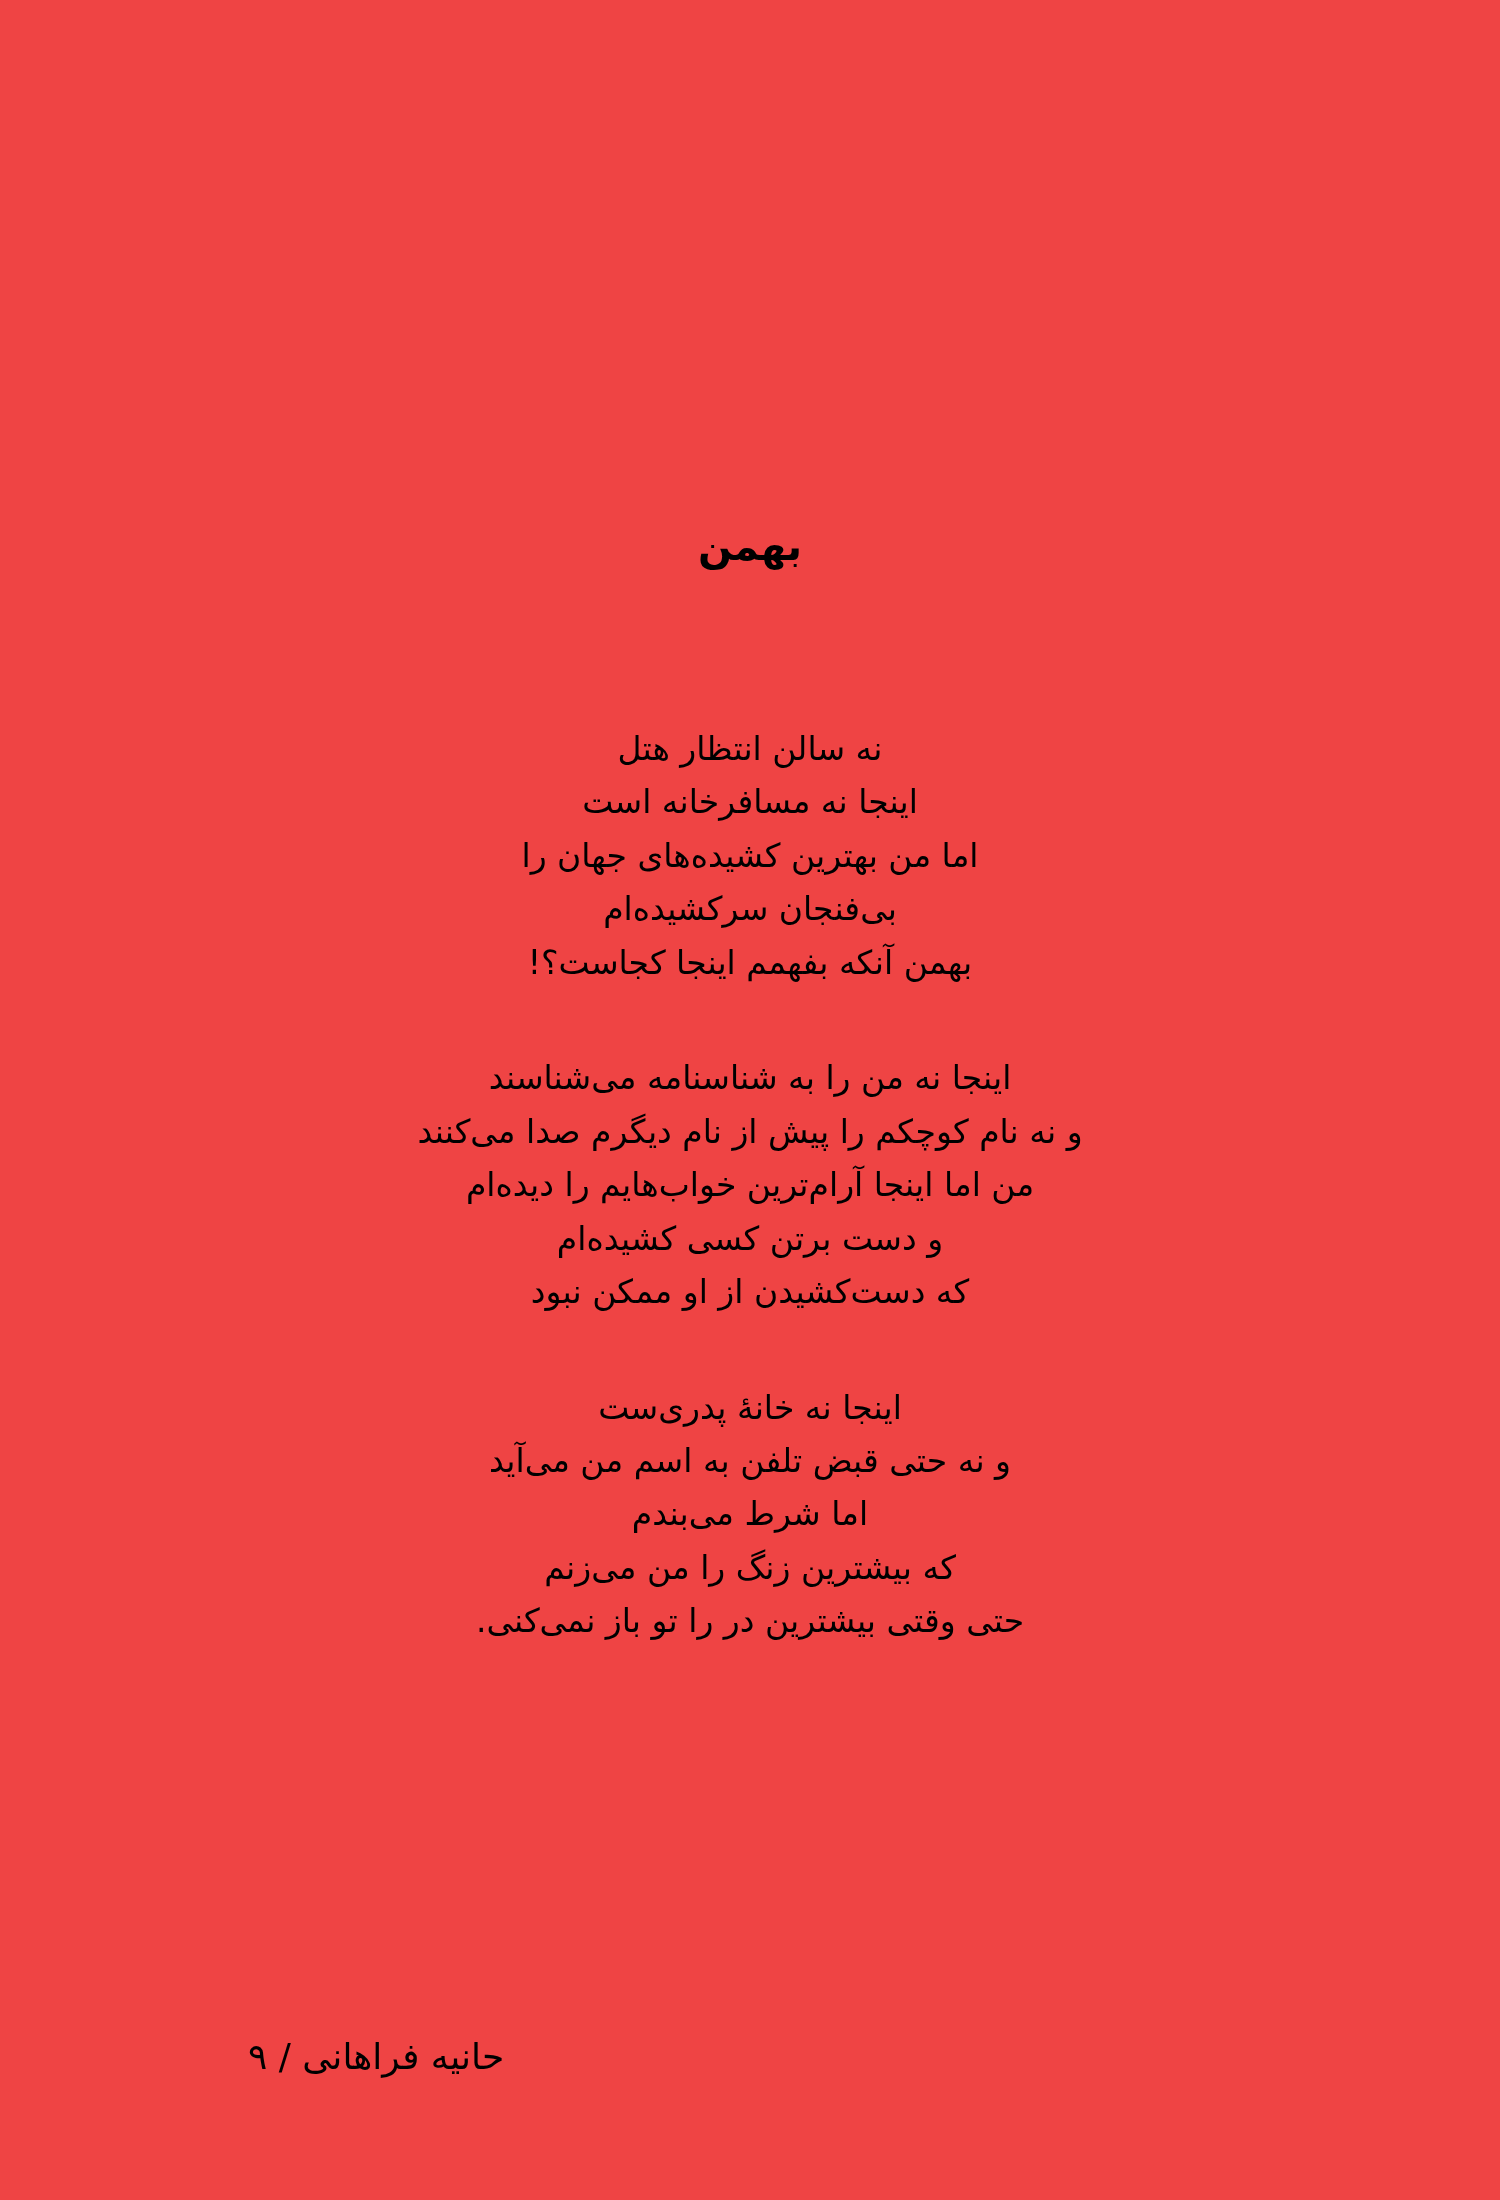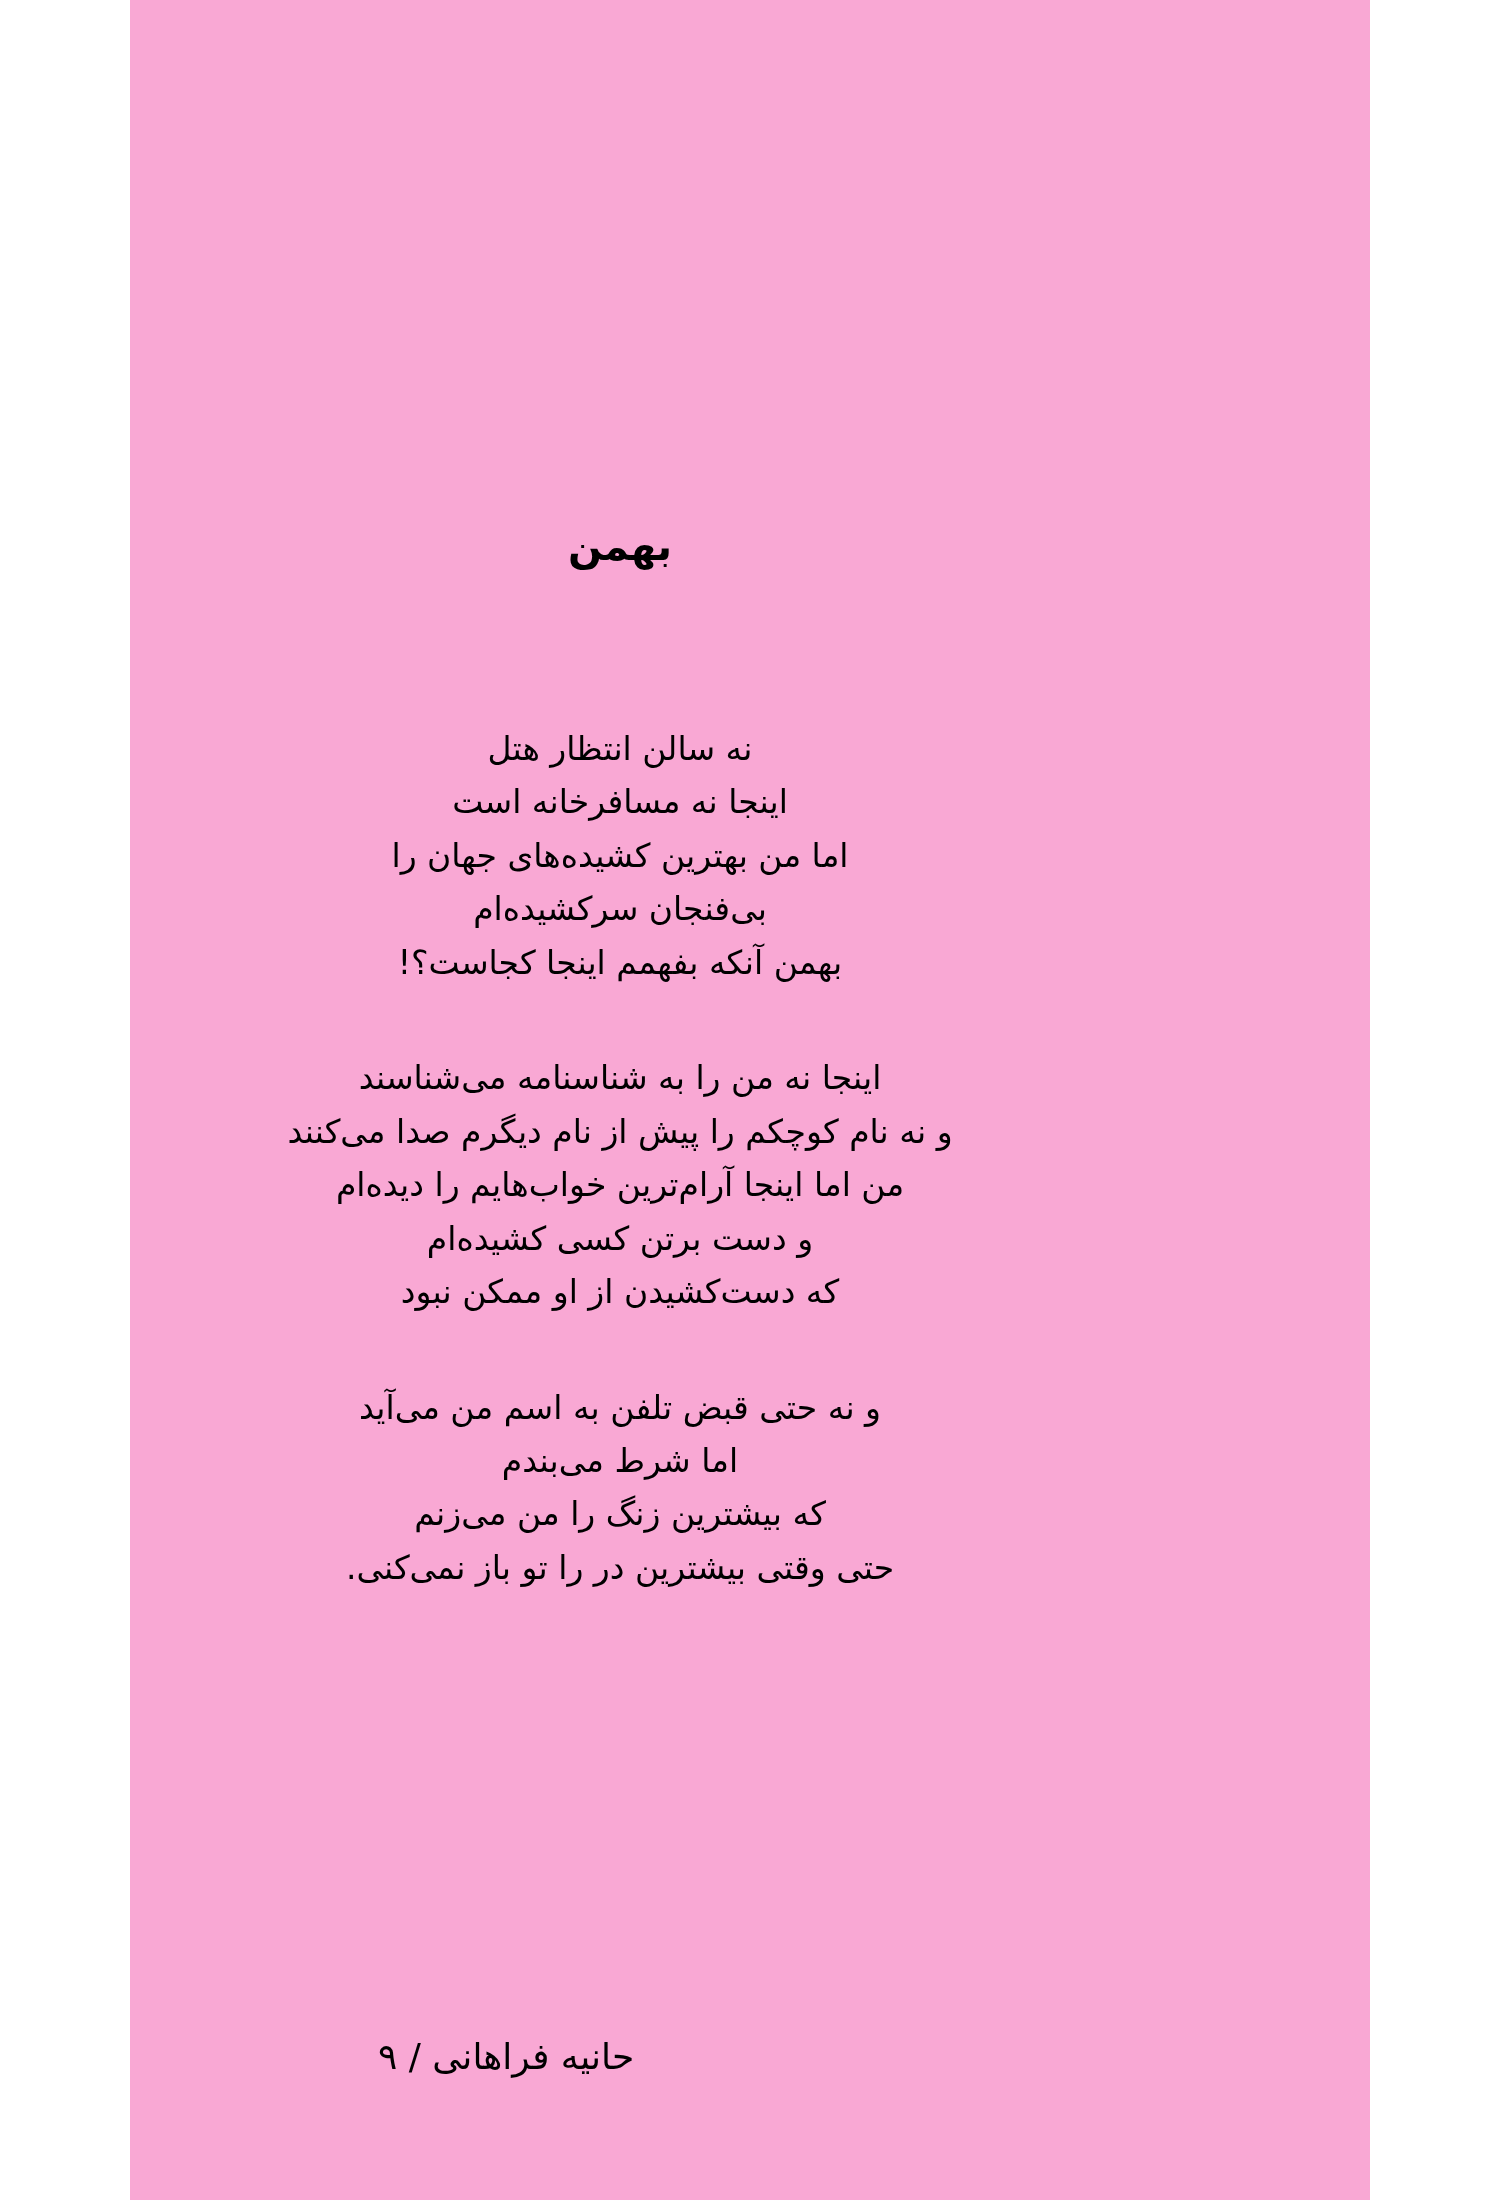--- a/index.html
+++ b/index.html
@@ -2,23 +2,23 @@
 <html lang="fa" dir="rtl"><head>
 <meta charset="utf-8">
 <style>
   html, body {
     margin: 0;
     padding: 0;
     background: #ffffff;
   }
   .page {
     position: relative;
-    width: 1240px;
+    width: 1500px;
     height: 2200px;
-    background: #f9a8d4;
+    background: #ef4444;
     margin: 0 auto;
     overflow: hidden;
     font-family: "DejaVu Sans", "Liberation Sans", sans-serif;
     color: #000000;
     direction: rtl;
   }
   
   .content {
     position: absolute;
     top: 520px;
@@ -76,20 +76,21 @@
 
     <div class="stanza">
       <div class="line">اینجا نه من را به شناسنامه می‌شناسند</div>
       <div class="line">و نه نام کوچکم را پیش از نام دیگرم صدا می‌کنند</div>
       <div class="line">من اما اینجا آرام‌ترین خواب‌هایم را دیده‌ام</div>
       <div class="line">و دست برتن کسی کشیده‌ام</div>
       <div class="line">که دست‌کشیدن از او ممکن نبود</div>
     </div>
 
     <div class="stanza">
+      <div class="line">اینجا نه خانهٔ پدری‌ست</div>
       <div class="line">و نه حتی قبض تلفن به اسم من می‌آید</div>
       <div class="line">اما شرط می‌بندم</div>
       <div class="line">که بیشترین زنگ را من می‌زنم</div>
       <div class="line">حتی وقتی بیشترین در را تو باز نمی‌کنی.</div>
     </div>
 
   </div>
 
   <div class="footer">حانیه فراهانی / ۹</div>
 

